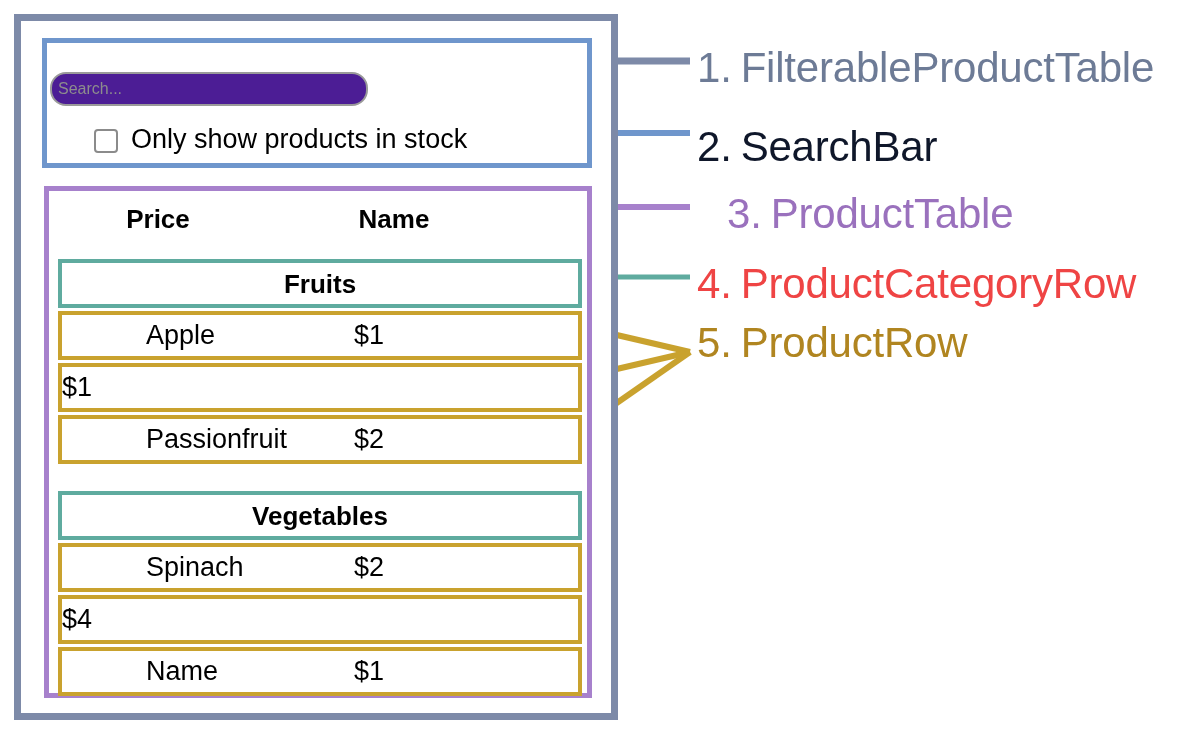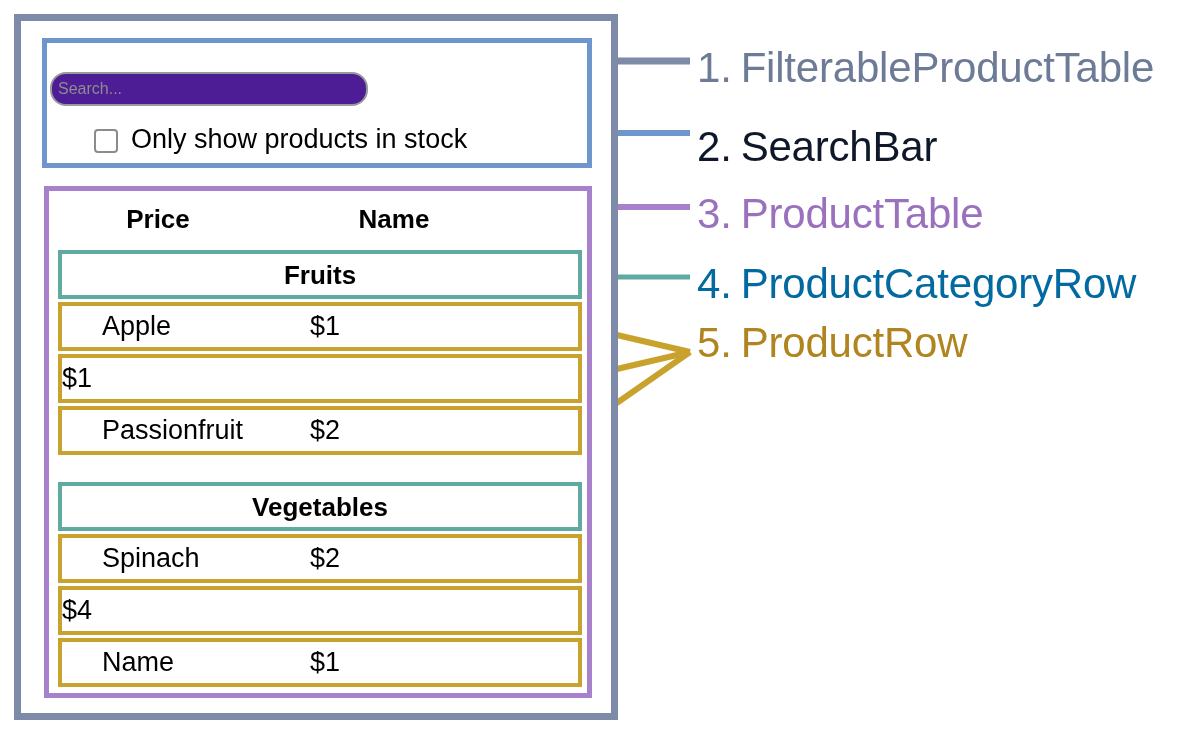--- a/index.html
+++ b/index.html
@@ -121,21 +121,21 @@
     color: #000000;
     text-align: center;
   }
   .th-name  { width: 220px; margin-left: 56px; }
   .th-price { width: 140px; margin-left: 34px; }
 
   
   .rows {
     position: absolute;
     left: 58px;
-    top: 250px;
+    top: 259px;
     width: 524px;
   }
   .group { margin-bottom: 0; }
   .group-gap { height: 24px; }
 
   .category-row {
     box-sizing: border-box;
     width: 524px;
     height: 49px;
     border: 4px solid #5fab9f;
@@ -163,20 +163,21 @@
     margin-bottom: 3px;
   }
   .product-row .cell-name {
     width: 248px;
     padding-left: 40px;
     box-sizing: border-box;
     font-size: 27px;
     color: #000000;
     line-height: 1;
     white-space: nowrap;
+    margin-left: 44px;
   }
   .product-row.out-of-stock .cell-name { color: #000000; }
   .product-row .cell-price {
     font-size: 27px;
     color: #000000;
     line-height: 1;
   }
 
   
   .legend-label {
@@ -266,23 +267,23 @@
     </div>
 
   </div>
 
   <div class="legend-label" style="left: 697px; top: 47px; color: rgb(109, 123, 150);">
     <span class="legend-num">1.</span><span>FilterableProductTable</span>
   </div>
   <div class="legend-label" style="left: 697px; top: 126px; color: #0f172a;">
     <span class="legend-num">2.</span><span>SearchBar</span>
   </div>
-  <div class="legend-label" style="left: 697px; top: 193px; color: rgb(154, 113, 189);">
+  <div class="legend-label" style="left: 727px; top: 193px; color: rgb(154, 113, 189);">
     <span class="legend-num">3.</span><span>ProductTable</span>
   </div>
-  <div class="legend-label" style="left: 697px; top: 263px; color: #0369a1;">
+  <div class="legend-label" style="left: 697px; top: 263px; color: #ef4444;">
     <span class="legend-num">4.</span><span>ProductCategoryRow</span>
   </div>
   <div class="legend-label" style="left: 697px; top: 322px; color: rgb(176, 133, 32);">
     <span class="legend-num">5.</span><span>ProductRow</span>
   </div>
 
 </div>
 
 </body></html>

